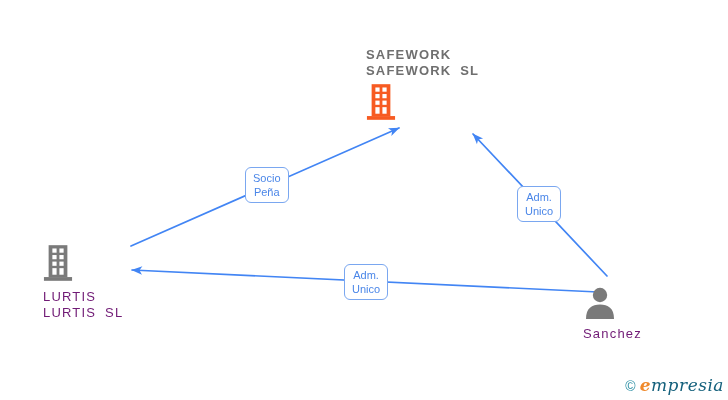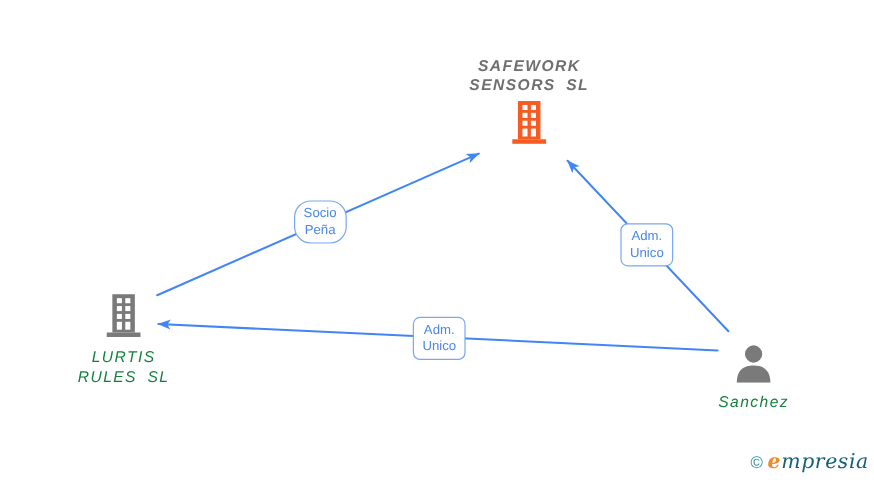--- a/index.html
+++ b/index.html
@@ -23,29 +23,27 @@
   .edge-line {
     stroke: #4285f4;
     stroke-width: 1.7;
     fill: none;
     stroke-linecap: round;
   }
 
   .node {
     position: absolute;
     z-index: 2;
-    text-align: center;
-    font-style: italic;
   }
   .node-label {
     font-size: 13px;
     line-height: 16px;
     letter-spacing: 1.2px;
     word-spacing: 4px;
-    color: #15803d;
+    color: #701a75;
     white-space: nowrap;
   }
   .node-label.bold {
     font-weight: bold;
     color: #6f6f6f;
   }
   .node-icon { display: inline-block; }
   .building-orange { fill: #f75b22; }
   .building-gray  { fill: #7a7a7a; }
   .person-gray    { fill: #7a7a7a; }
@@ -99,21 +97,21 @@
       </marker>
     </defs>
     <line class="edge-line" x1="131" y1="246" x2="399" y2="128" marker-end="url(#arrowhead)"></line>
     <line class="edge-line" x1="607" y1="276" x2="473" y2="134" marker-end="url(#arrowhead)"></line>
     <line class="edge-line" x1="598" y1="292" x2="132" y2="270" marker-end="url(#arrowhead)"></line>
   </svg>
 
   <div class="node" style="left:366px; top:47px; width:150px;">
     <div class="node-label bold">
       <div>SAFEWORK</div>
-      <div>SENSORS SL</div>
+      <div>SAFEWORK SL</div>
     </div>
     <span class="node-icon" style="margin-top:5px;">
       <svg width="30" height="36" viewBox="0 0 32 38">
         <g class="building-orange">
           <rect x="6" y="0" width="20" height="34"></rect>
           <rect x="1" y="34" width="30" height="4"></rect>
         </g>
         <rect class="win" x="10" y="3.5" width="4.5" height="4.5"></rect>
         <rect class="win" x="17.5" y="3.5" width="4.5" height="4.5"></rect>
         <rect class="win" x="10" y="10.5" width="4.5" height="4.5"></rect>
@@ -138,39 +136,39 @@
         <rect class="win" x="10" y="10.5" width="4.5" height="4.5"></rect>
         <rect class="win" x="17.5" y="10.5" width="4.5" height="4.5"></rect>
         <rect class="win" x="10" y="17.5" width="4.5" height="4.5"></rect>
         <rect class="win" x="17.5" y="17.5" width="4.5" height="4.5"></rect>
         <rect class="win" x="10" y="24.5" width="4.5" height="7"></rect>
         <rect class="win" x="17.5" y="24.5" width="4.5" height="7"></rect>
       </svg>
     </span>
     <div class="node-label" style="margin-top:4px;">
       <div>LURTIS</div>
-      <div>RULES SL</div>
+      <div>LURTIS SL</div>
     </div>
   </div>
 
   <div class="node" style="left:583px; top:287px; width:90px;">
     <span class="node-icon">
       <svg width="34" height="32" viewBox="0 0 34 32">
         <g class="person-gray">
           <circle cx="17" cy="8" r="7.2"></circle>
           <path d="M3,32 C3,21 9,17.5 17,17.5 C25,17.5 31,21 31,32 Z"></path>
         </g>
       </svg>
     </span>
     <div class="node-label" style="margin-top:3px; line-height:15.5px;">
       <div>Sanchez</div>
     </div>
   </div>
 
-  <div class="edge-label" style="left:245px; top:167px;border-radius:14px;">
+  <div class="edge-label" style="left:245px; top:167px;">
     <div>Socio</div>
     <div>Peña</div>
   </div>
 
   <div class="edge-label" style="left:517px; top:186px;">
     <div>Adm.</div>
     <div>Unico</div>
   </div>
 
   <div class="edge-label" style="left:344px; top:264px;">

